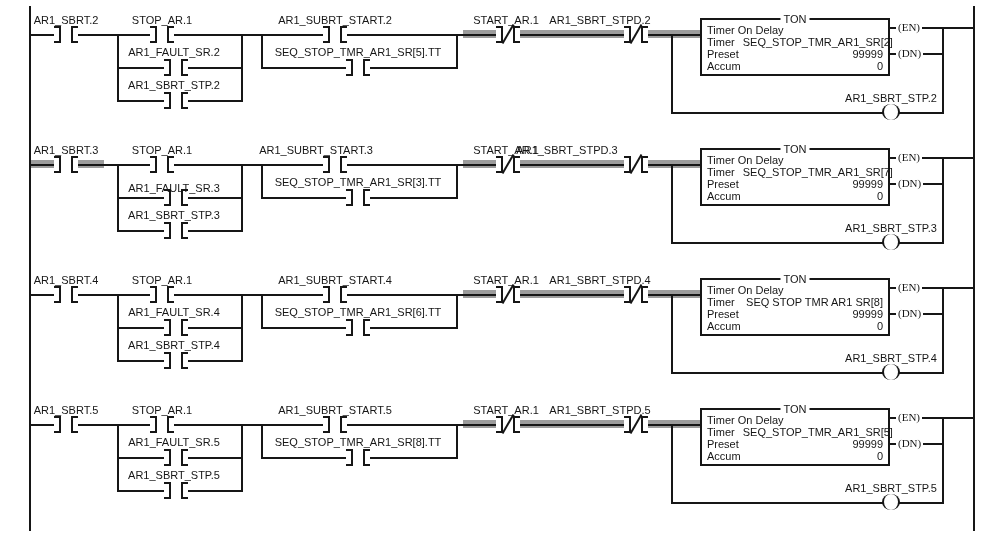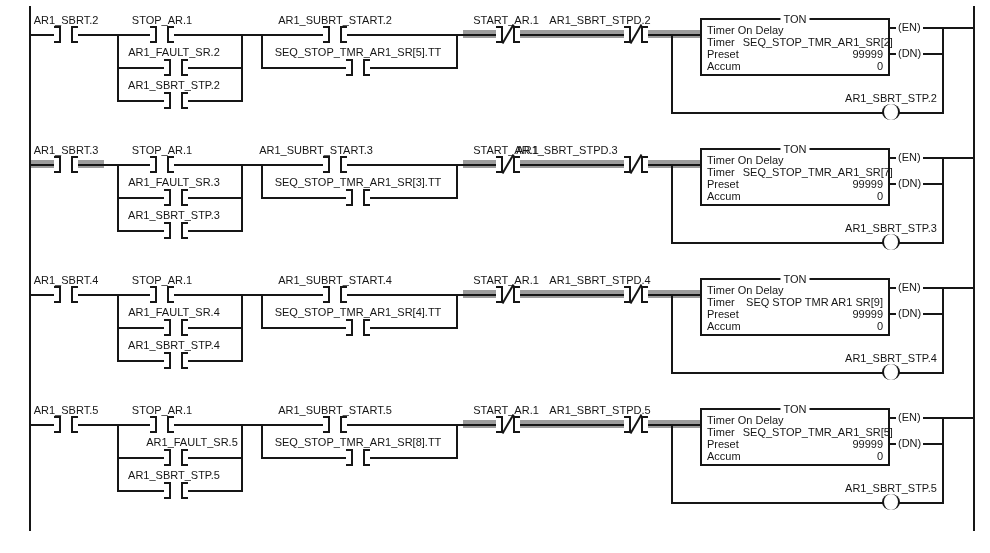--- a/index.html
+++ b/index.html
@@ -22,21 +22,21 @@
        background:#161616;transform:rotate(30deg);}
   .ton{position:absolute;left:700px;top:10px;width:190px;height:58px;box-sizing:border-box;
        border:2px solid #161616;background:#ffffff;z-index:3;font-size:11px;}
   .ton-title{position:absolute;top:-7px;left:50%;transform:translateX(-50%);
        background:#ffffff;padding:0 3px;line-height:12px;}
   .ton-rows{padding:4px 5px 0 5px;}
   .trow{display:flex;height:12px;line-height:12px;white-space:nowrap;}
   .trow .tl{margin-right:8px;}
   .trow .tv{margin-left:auto;}
   .opcoil{position:absolute;left:896px;font-size:11px;line-height:12px;background:#ffffff;
-       padding:0 2px;z-index:4;}
+       padding:0 2px;z-index:4;font-family:Liberation Serif, serif;}
   .coil{position:absolute;left:882px;top:96px;width:18px;height:16px;box-sizing:border-box;
        background:#ffffff;border-left:2px solid #161616;border-right:2px solid #161616;
        border-radius:50%;z-index:3;}
 </style>
 </head>
 <body>
 
 <div id="ladder">
   <div class="rail" style="left:29px;top:6px;height:525px"></div>
   <div class="rail" style="left:973px;top:6px;height:525px"></div>
@@ -157,21 +157,21 @@
     <div class="contact no" style="left:54px">
         <i class="lg"></i>
         <i class="rg"></i>
       </div>
 
     <div class="lbl" style="left:162px;top:6px">STOP_AR.1</div>
     <div class="contact no" style="left:150px">
         <i class="lg"></i>
         <i class="rg"></i>
       </div>
-    <div class="lbl" style="left:174px;top:38px">AR1_FAULT_SR.3</div>
+    <div class="lbl" style="left:174px;top:44px">AR1_FAULT_SR.3</div>
     <div class="contact no" style="left:164px;top:51px">
         <i class="lg"></i>
         <i class="rg"></i>
       </div>
     <div class="lbl" style="left:174px;top:71px">AR1_SBRT_STP.3</div>
     <div class="contact no" style="left:164px;top:84px">
         <i class="lg"></i>
         <i class="rg"></i>
       </div>
 
@@ -265,21 +265,21 @@
     <div class="contact no" style="left:164px;top:84px">
         <i class="lg"></i>
         <i class="rg"></i>
       </div>
 
     <div class="lbl" style="left:335px;top:6px">AR1_SUBRT_START.4</div>
     <div class="contact no" style="left:323px">
         <i class="lg"></i>
         <i class="rg"></i>
       </div>
-    <div class="lbl" style="left:358px;top:38px">SEQ_STOP_TMR_AR1_SR[4].TT</div>
+    <div class="lbl" style="left:358px;top:38px">SEQ_STOP_TMR_AR1_SR[6].TT</div>
     <div class="contact no" style="left:346px;top:51px">
         <i class="lg"></i>
         <i class="rg"></i>
       </div>
 
     <div class="lbl" style="left:506px;top:6px">START_AR.1</div>
     <div class="contact nc" style="left:496px">
         <i class="lg"></i>
         <i class="rg"></i>
         <i class="sl"></i>
@@ -292,21 +292,21 @@
       </div>
 
     <div class="ton">
       <div class="ton-title">TON</div>
       <div class="ton-rows">
         <div class="trow">
             <span class="tl">Timer On Delay</span>
           </div>
         <div class="trow">
             <span class="tl">Timer</span>
-            <span class="tv">SEQ STOP TMR AR1 SR[9]</span>
+            <span class="tv">SEQ STOP TMR AR1 SR[8]</span>
           </div>
         <div class="trow">
             <span class="tl">Preset</span>
             <span class="tv">99999</span>
           </div>
         <div class="trow">
             <span class="tl">Accum</span>
             <span class="tv">0</span>
           </div>
       </div>
@@ -341,21 +341,21 @@
     <div class="contact no" style="left:54px">
         <i class="lg"></i>
         <i class="rg"></i>
       </div>
 
     <div class="lbl" style="left:162px;top:6px">STOP_AR.1</div>
     <div class="contact no" style="left:150px">
         <i class="lg"></i>
         <i class="rg"></i>
       </div>
-    <div class="lbl" style="left:192px;top:38px">AR1_FAULT_SR.5</div>
+    <div class="lbl" style="left:174px;top:38px">AR1_FAULT_SR.5</div>
     <div class="contact no" style="left:164px;top:51px">
         <i class="lg"></i>
         <i class="rg"></i>
       </div>
     <div class="lbl" style="left:174px;top:71px">AR1_SBRT_STP.5</div>
     <div class="contact no" style="left:164px;top:84px">
         <i class="lg"></i>
         <i class="rg"></i>
       </div>
 

